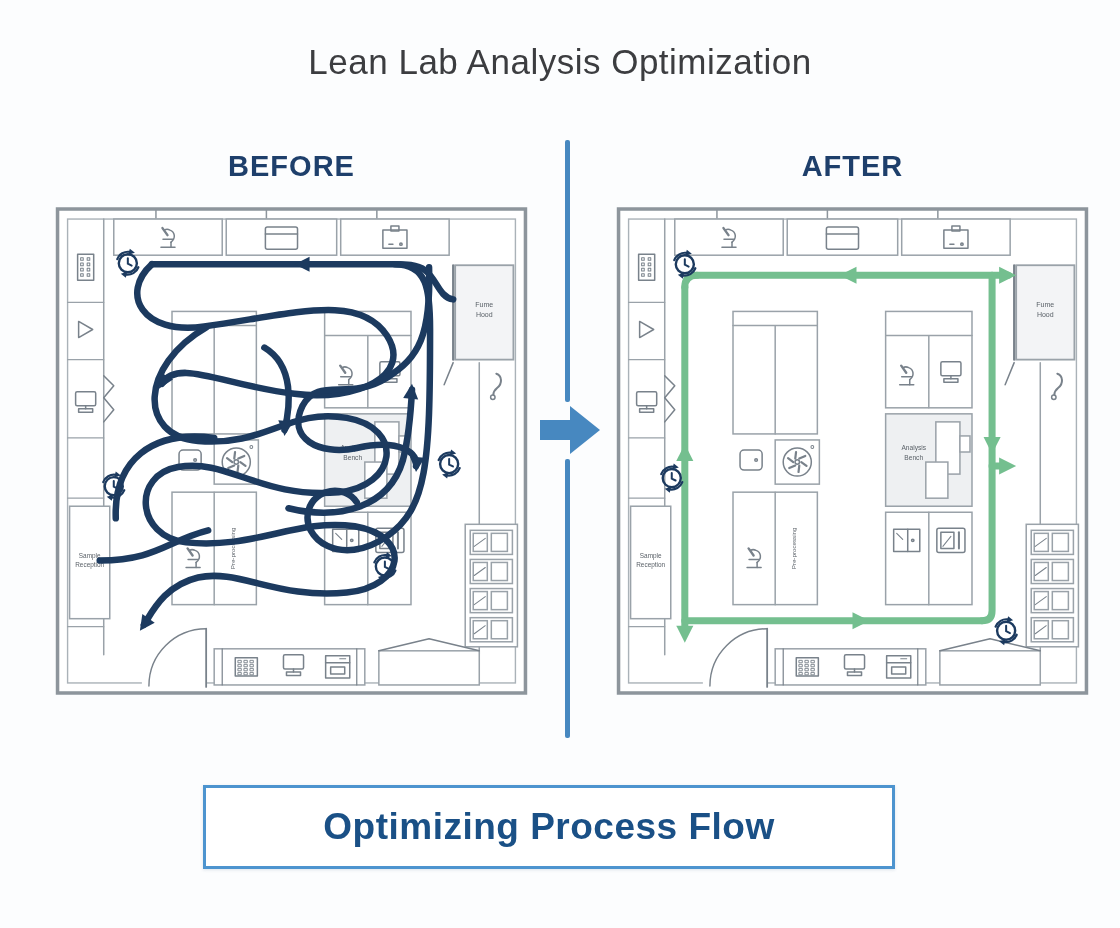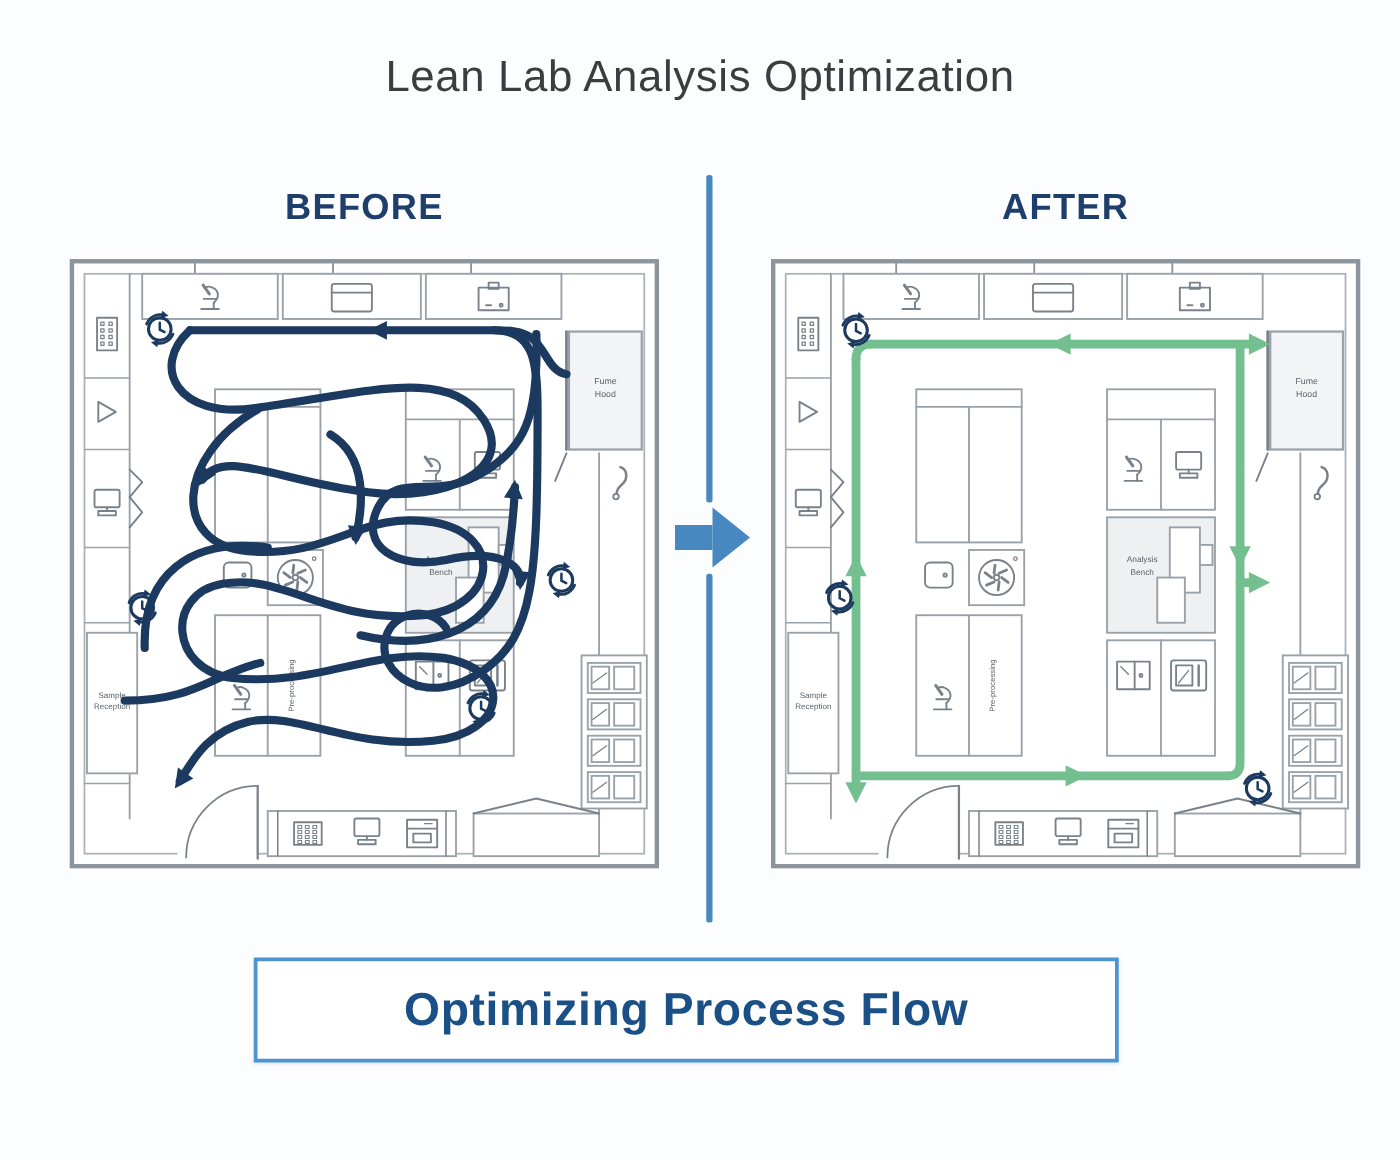--- a/index.html
+++ b/index.html
@@ -19,21 +19,21 @@
   .panel-label.before{left:55px;}
   .panel-label.after{left:616px;}
   .divider-line{position:absolute;left:565px;width:5px;background:#4788c0;border-radius:2px;}
   .divider-line.top{top:140px;height:262px;}
   .divider-line.bottom{top:459px;height:279px;}
   .divider-arrow{position:absolute;left:538px;top:404px;width:64px;height:52px;}
   .plan{position:absolute;top:207px;width:473px;height:488px;}
   .plan.before{left:55px;}
   .plan.after{left:616px;}
   .banner{
-    position:absolute;left:203px;top:766px;width:692px;height:84px;
+    position:absolute;left:203px;top:785px;width:692px;height:84px;
     background:#ffffff;border:3px solid #4d94cf;box-sizing:border-box;
     display:flex;align-items:center;justify-content:center;
     box-shadow:0 1px 3px rgba(40,80,120,.15);
   }
   .banner span{
     font-size:37px;font-weight:700;color:#1a5086;letter-spacing:.5px;
   }
 </style>
 </head>
 <body>

